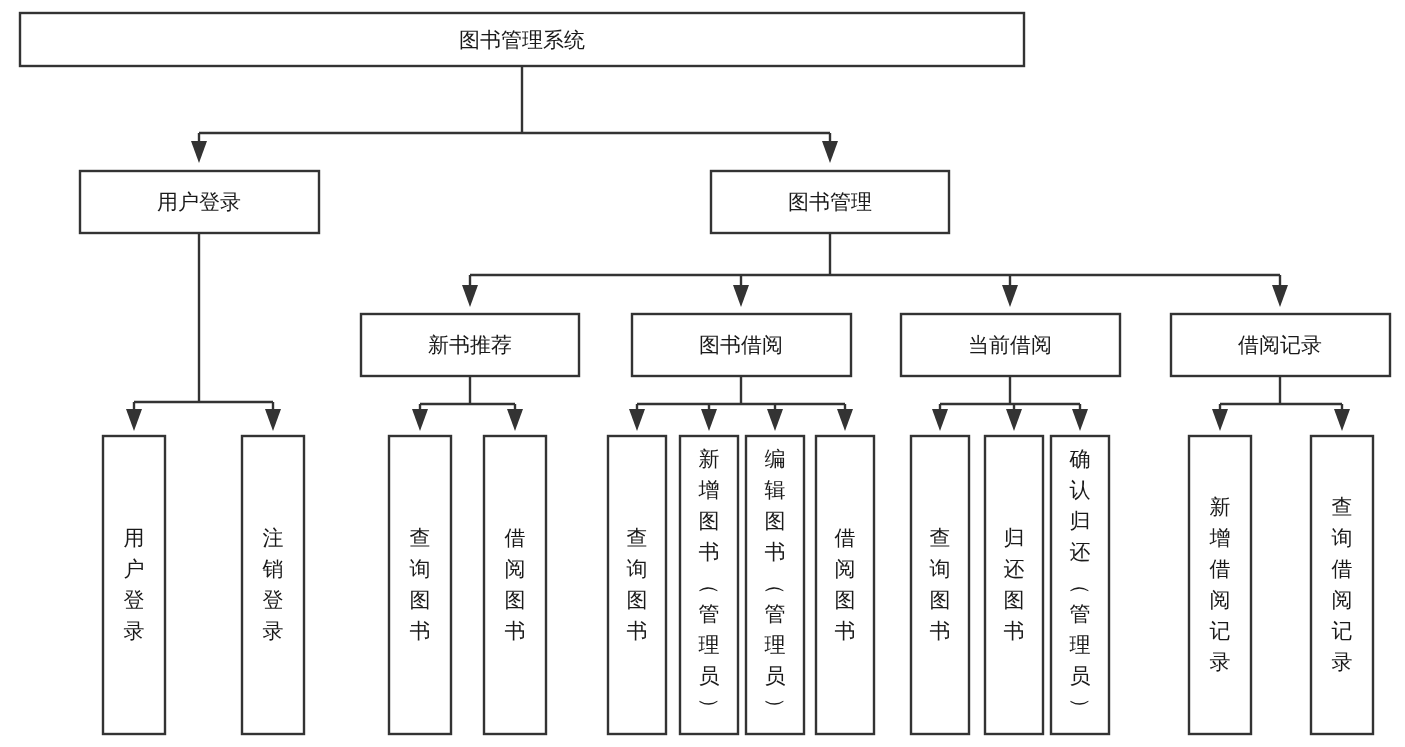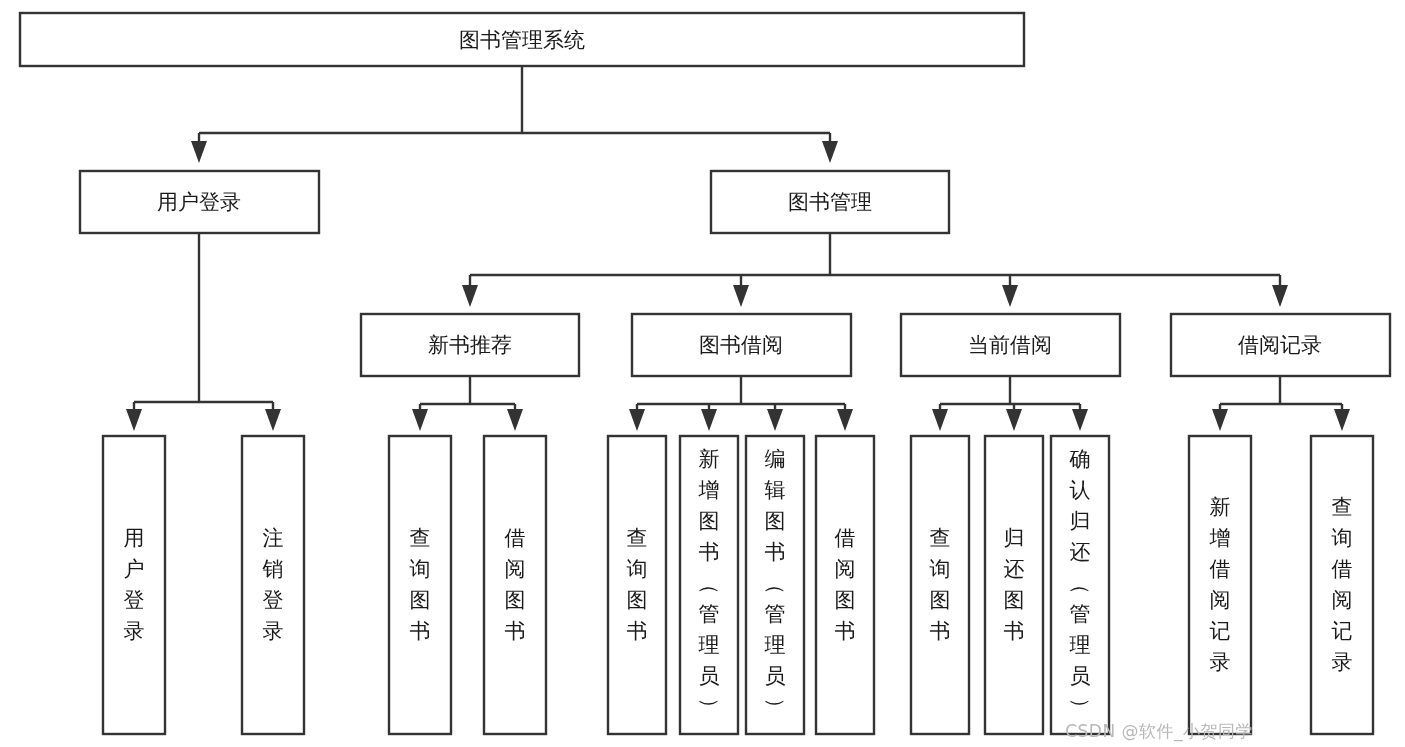--- a/index.html
+++ b/index.html
@@ -334,14 +334,13 @@
             <text class="node-label-v-char" x="1342" y="569.5">借</text>
             <text class="node-label-v-char" x="1342" y="600.5">阅</text>
             <text class="node-label-v-char" x="1342" y="631.5">记</text>
             <text class="node-label-v-char" x="1342" y="662.5">录</text>
           </g>
       </g>
 
     </g>
   </svg>
 
-  <div class="watermark">CSDN @软件_小贺同学</div>
 </div>
 
 </body></html>

